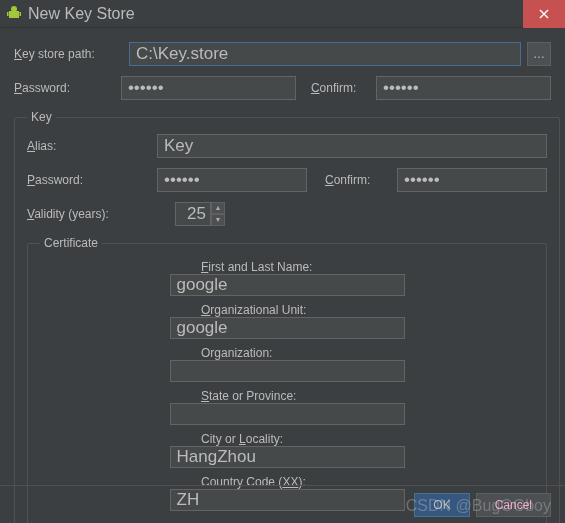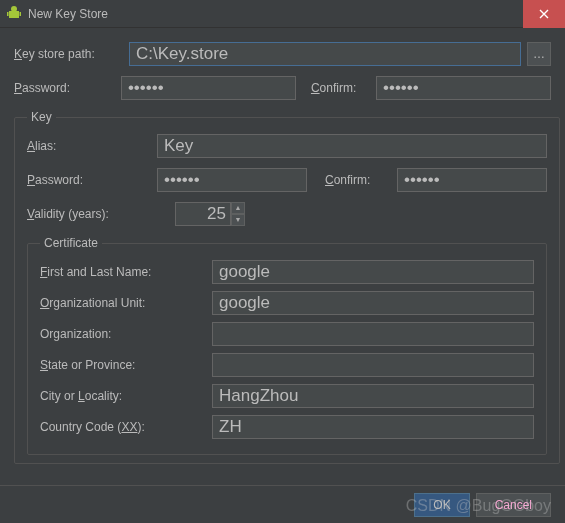--- a/index.html
+++ b/index.html
@@ -1,20 +1,20 @@
 <!DOCTYPE html>
 <html><head>
 <meta charset="utf-8">
 <style>
 * { box-sizing: border-box; margin: 0; padding: 0; }
 body { background: #3c3f41; font-family: "Segoe UI", sans-serif; font-size: 12px; color: #bbbbbb; width: 565px; height: 523px; overflow: hidden; }
 
 .titlebar { height: 28px; background: #3c3f41; display: flex; align-items: center; border-bottom: 1px solid #323232; }
 .titlebar .app-icon { width: 16px; height: 16px; margin: 0 6px; }
-.titlebar .title { color: #bbbbbb; font-size: 12px; flex: 1; }
+.titlebar .title { color: #bbbbbb; font-size: 16px; flex: 1; }
 .titlebar .close { width: 42px; height: 28px; background: #c75050; display: flex; align-items: center; justify-content: center; color: #fff; font-size: 14px; cursor: pointer; }
 
 .content { padding: 14px 14px 10px 14px; }
 
 .row { display: flex; align-items: center; margin-bottom: 10px; }
 .label { color: #bbbbbb; font-size: 12px; }
 .under { text-decoration: underline; }
 .label-col { width: 115px; }
 
 input[type="text"], input[type="password"] {
@@ -34,26 +34,26 @@
 
 .key-group .row { margin-bottom: 10px; }
 .key-group .label-col { width: 130px; }
 .key-group .pwd-row input { width: 150px; }
 .key-group .confirm-lbl { margin-left: 18px; width: 72px; }
 
 .alias-row input { flex: 1; }
 
 .validity-row .label-col { width: 148px; }
 .spinner { display: inline-flex; }
-.spinner input { width: 56px; text-align: right; padding-right: 4px; }
+.spinner input { width: 36px; text-align: right; padding-right: 4px; }
 .spin-btns { display: flex; flex-direction: column; width: 14px; }
 .spin-btns div { height: 12px; background: #4c5052; border: 1px solid #5e6060; font-size: 7px; text-align: center; line-height: 9px; cursor: pointer; color: #aaa; }
 
 .cert-group { margin-top: 4px; }
-.cert-group .row { margin-bottom: 7px; }
+.cert-group .row { margin-bottom: 7px; flex-direction: column; }
 .cert-group .label-col { width: 172px; }
 .cert-group input { flex: 1; }
 
 .footer { position: absolute; bottom: 0; left: 0; right: 0; height: 38px; border-top: 1px solid #515151; display: flex; justify-content: flex-end; align-items: center; padding: 0 14px; gap: 6px; }
 .btn { height: 24px; padding: 0 18px; background: #4c5052; border: 1px solid #5e6060; color: #f9a8d4; font-size: 12px; cursor: pointer; }
 .btn.primary { background: #365880; border-color: #4c708c; color: #bbbbbb; }
 
 .watermark { position: absolute; bottom: 8px; right: 14px; color: rgba(200,200,200,0.35); font-size: 16px; pointer-events: none; z-index: 5; }
 </style>
 </head>

